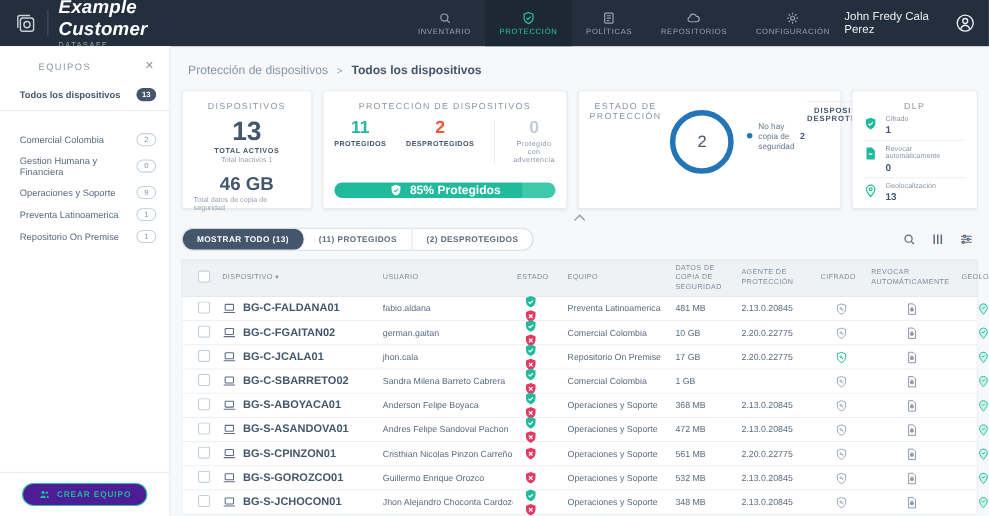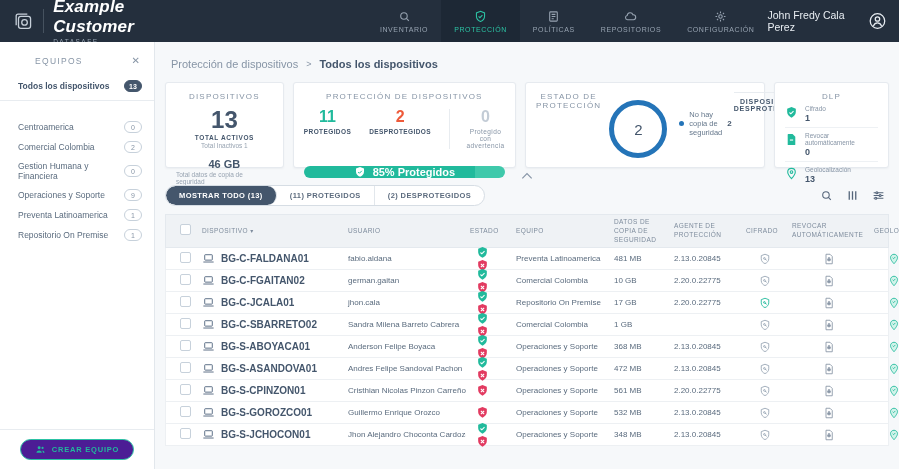--- a/index.html
+++ b/index.html
@@ -50,29 +50,29 @@
 
   
   .breadcrumb { display: flex; align-items: center; gap: 8px; padding: 16px 0 12px 6px; }
   .crumb-parent { font-size: 11px; color: #8795a6; cursor: pointer; }
   .crumb-sep { font-size: 9px; color: #8795a6; }
   .crumb-current { font-size: 11px; font-weight: bold; color: #44566c; }
 
   
   .cards { display: flex; gap: 9px; }
   .card { background: #fff; border: 1px solid #e6eaef; border-radius: 3px;
-    box-shadow: 0 1px 2px rgba(60,80,100,.06); height: 86px; padding: 9px 10px; }
+    box-shadow: 0 1px 2px rgba(60,80,100,.06); height: 108px; padding: 9px 10px; }
   .card-title { text-align: center; font-size: 8px; letter-spacing: 1.2px; color: #8795a6; }
 
   .card-devices { width: 124px; display: flex; flex-direction: column; align-items: center; }
   .dev-total { font-size: 24px; font-weight: bold; color: #44566c; line-height: 1; margin-top: 7px; }
   .dev-label { font-size: 6.5px; font-weight: bold; letter-spacing: .6px; color: #44566c; margin-top: 2px; }
   .dev-inactive { font-size: 6.5px; color: #97a3b1; margin-top: 1px; }
   .dev-divider { width: 85%; height: 1px; background: #e8ecf0; margin: 5px 0 4px; }
-  .dev-storage { font-size: 11px; font-weight: bold; color: #44566c; }
+  .dev-storage { font-size: 17px; font-weight: bold; color: #44566c; }
   .dev-storage-label { font-size: 6.5px; color: #97a3b1; margin-top: 1px; }
 
   .card-protection { width: 234px; display: flex; flex-direction: column; }
   .prot-stats { display: flex; justify-content: center; align-items: flex-start; gap: 18px; margin-top: 8px; }
   .prot-stat { text-align: center; }
   .prot-num { font-size: 16px; font-weight: bold; line-height: 1; }
   .prot-num.teal { color: #21ba9c; }
   .prot-num.orange { color: #ee5a3a; }
   .prot-num.gray { color: #c3ccd6; }
   .prot-label { font-size: 6.5px; font-weight: bold; letter-spacing: .4px; color: #44566c; margin-top: 3px; }
@@ -211,24 +211,20 @@
       <span class="side-title">EQUIPOS</span>
       <span class="side-close">✕</span>
     </div>
     <div class="side-list">
 
         <div class="side-item selected">
           <span>Todos los dispositivos</span>
           <span class="badge">13</span>
         </div>
 
-        <div class="side-item">
-          <span>Centroamerica</span>
-          <span class="badge">0</span>
-        </div>
 
         <div class="side-item">
           <span>Comercial Colombia</span>
           <span class="badge">2</span>
         </div>
 
         <div class="side-item">
           <span>Gestion Humana y Financiera</span>
           <span class="badge">0</span>
         </div>

